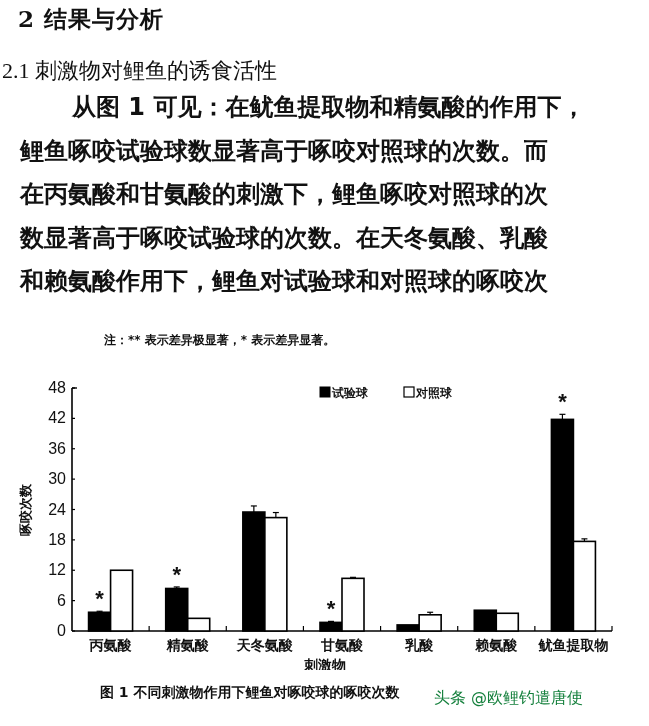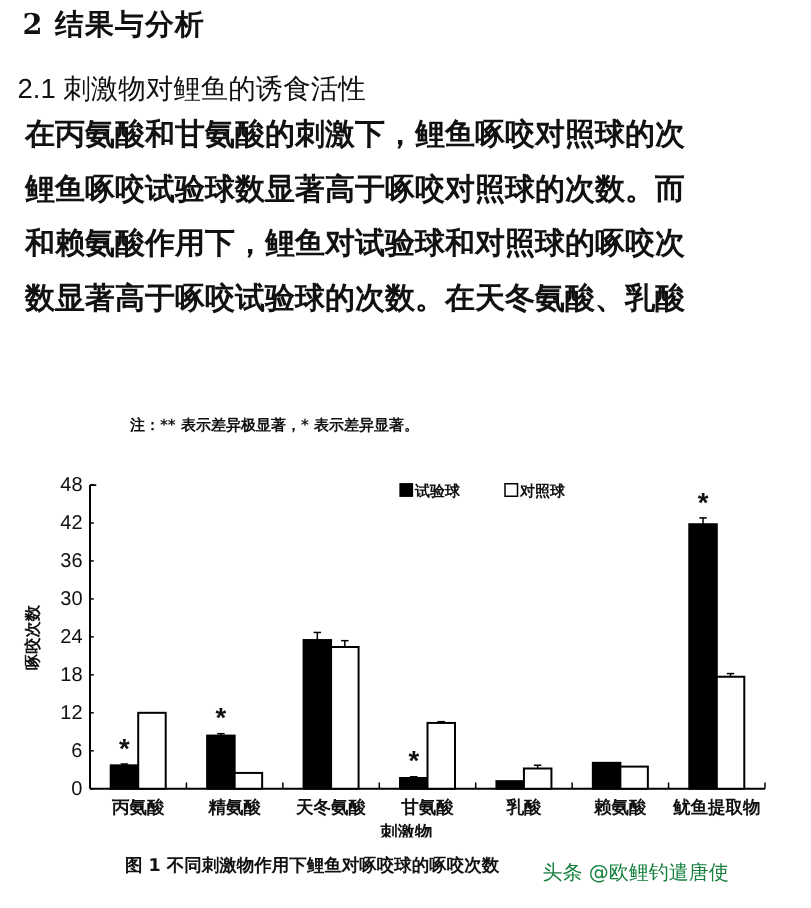--- a/index.html
+++ b/index.html
@@ -1,37 +1,38 @@
 <!DOCTYPE html>
 <html><head>
 <meta charset="utf-8">
 <style>
   html, body { margin: 0; padding: 0; background: #ffffff; }
   body { width: 649px; height: 726px; position: relative; overflow: hidden; color: #111; font-family: "DejaVu Sans", sans-serif; }
   .h1 { position: absolute; left: 18px; top: 4px; font-size: 23px; font-weight: bold; font-family: "DejaVu Serif", serif; letter-spacing: 1px; }
-  .h2 { position: absolute; left: 14px; top: 56px; font-size: 22px; font-family: Liberation Sans, sans-serif; }
+  .h2 { position: absolute; left: 2px; top: 56px; font-size: 22px; font-family: Liberation Serif, serif; }
   .para { position: absolute; left: 20px; top: 86px; width: 620px; font-size: 24px; line-height: 43.5px; font-weight: bold; }
   .para .line { white-space: nowrap; display: block; }
   .para .indent { padding-left: 52px; }
   .note { position: absolute; left: 104px; top: 332px; font-size: 12px; font-weight: bold; }
   .chart { position: absolute; left: 0; top: 370px; width: 649px; height: 300px; }
   .caption { position: absolute; left: 100px; top: 684px; font-size: 14px; font-weight: bold; white-space: nowrap; }
   .watermark { position: absolute; left: 434px; top: 688px; font-size: 16px; color: #15803d; white-space: nowrap; text-shadow: 0 0 2px #fff, 0 0 2px #fff; }
   svg text { font-family: "Liberation Sans", sans-serif; }
 </style>
 </head>
 <body>
 
 <div class="h1">2 结果与分析</div>
 <div class="h2">2.1 刺激物对鲤鱼的诱食活性</div>
 <div class="para">
+  <span class="line indent">从图 1 可见：在鱿鱼提取物和精氨酸的作用下，</span>
+  <span class="line">鲤鱼啄咬试验球数显著高于啄咬对照球的次数。而</span>
   <span class="line">在丙氨酸和甘氨酸的刺激下，鲤鱼啄咬对照球的次</span>
-  <span class="line">鲤鱼啄咬试验球数显著高于啄咬对照球的次数。而</span>
+  <span class="line">数显著高于啄咬试验球的次数。在天冬氨酸、乳酸</span>
   <span class="line">和赖氨酸作用下，鲤鱼对试验球和对照球的啄咬次</span>
-  <span class="line">数显著高于啄咬试验球的次数。在天冬氨酸、乳酸</span>
 </div>
 
 <div class="note">注：** 表示差异极显著，* 表示差异显著。</div>
 
 <svg class="chart" id="chart" viewBox="0 0 649 300" width="649" height="300">
     <line x1="72" y1="18" x2="72" y2="261" stroke="#000" stroke-width="1.6"></line>
     <line x1="72" y1="261" x2="612" y2="261" stroke="#000" stroke-width="1.6"></line>
     <line x1="72" y1="18" x2="77" y2="18" stroke="#000" stroke-width="1.4"></line>
     <line x1="72" y1="261" x2="75" y2="261" stroke="#000" stroke-width="1.2"></line>
     <text x="66" y="266" text-anchor="end" font-size="16" fill="#111">0</text>

